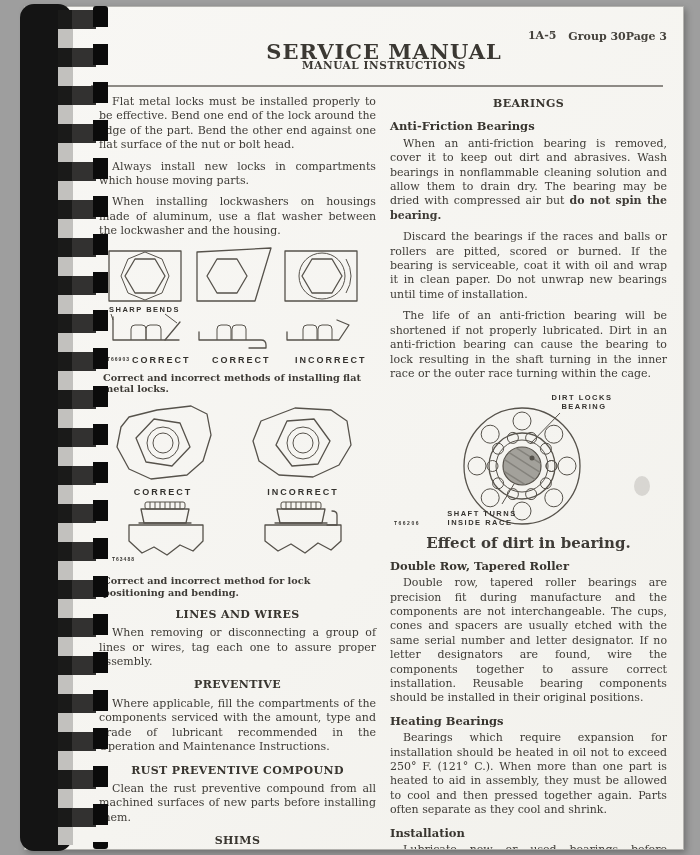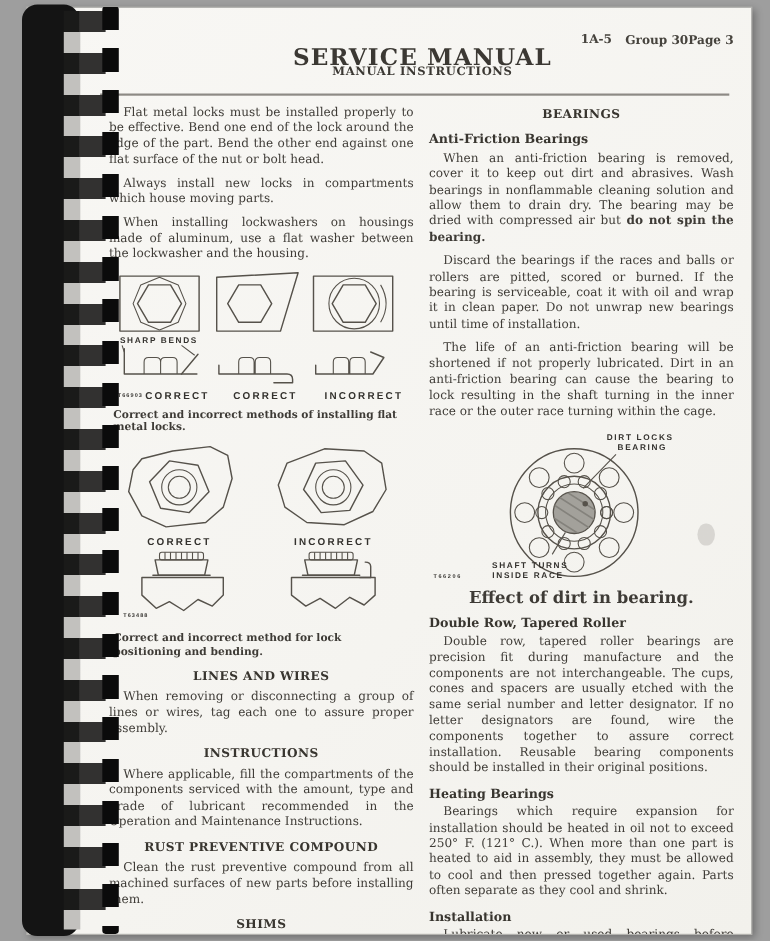--- a/index.html
+++ b/index.html
@@ -139,21 +139,21 @@
             <path class="art" d="M176,120 H228"></path>
             <path class="art" d="M228,122 h10 v-10 q0,-4 -5,-4"></path>
             <path class="art" d="M166,122 h76 v16 l-10,9 -13,-7 -13,10 -14,-9 -13,7 -13,-10 z"></path>
           </svg>
         </figure>
         <div class="cap">Correct and incorrect method for lock positioning and bending.</div>
 
         <div class="sec-h">LINES AND WIRES</div>
         <p>When removing or disconnecting a group of lines or wires, tag each one to assure proper assembly.</p>
 
-        <div class="sec-h">INSTRUCTIONS</div>
+        <div class="sec-h">PREVENTIVE</div>
         <p>Where applicable, fill the compartments of the components serviced with the amount, type and grade of lubricant recommended in the Operation and Maintenance Instructions.</p>
 
         <div class="sec-h">RUST PREVENTIVE COMPOUND</div>
         <p>Clean the rust preventive compound from all machined surfaces of new parts before installing them.</p>
 
         <div class="sec-h">SHIMS</div>
 
       </div>
 
       <div class="col">

